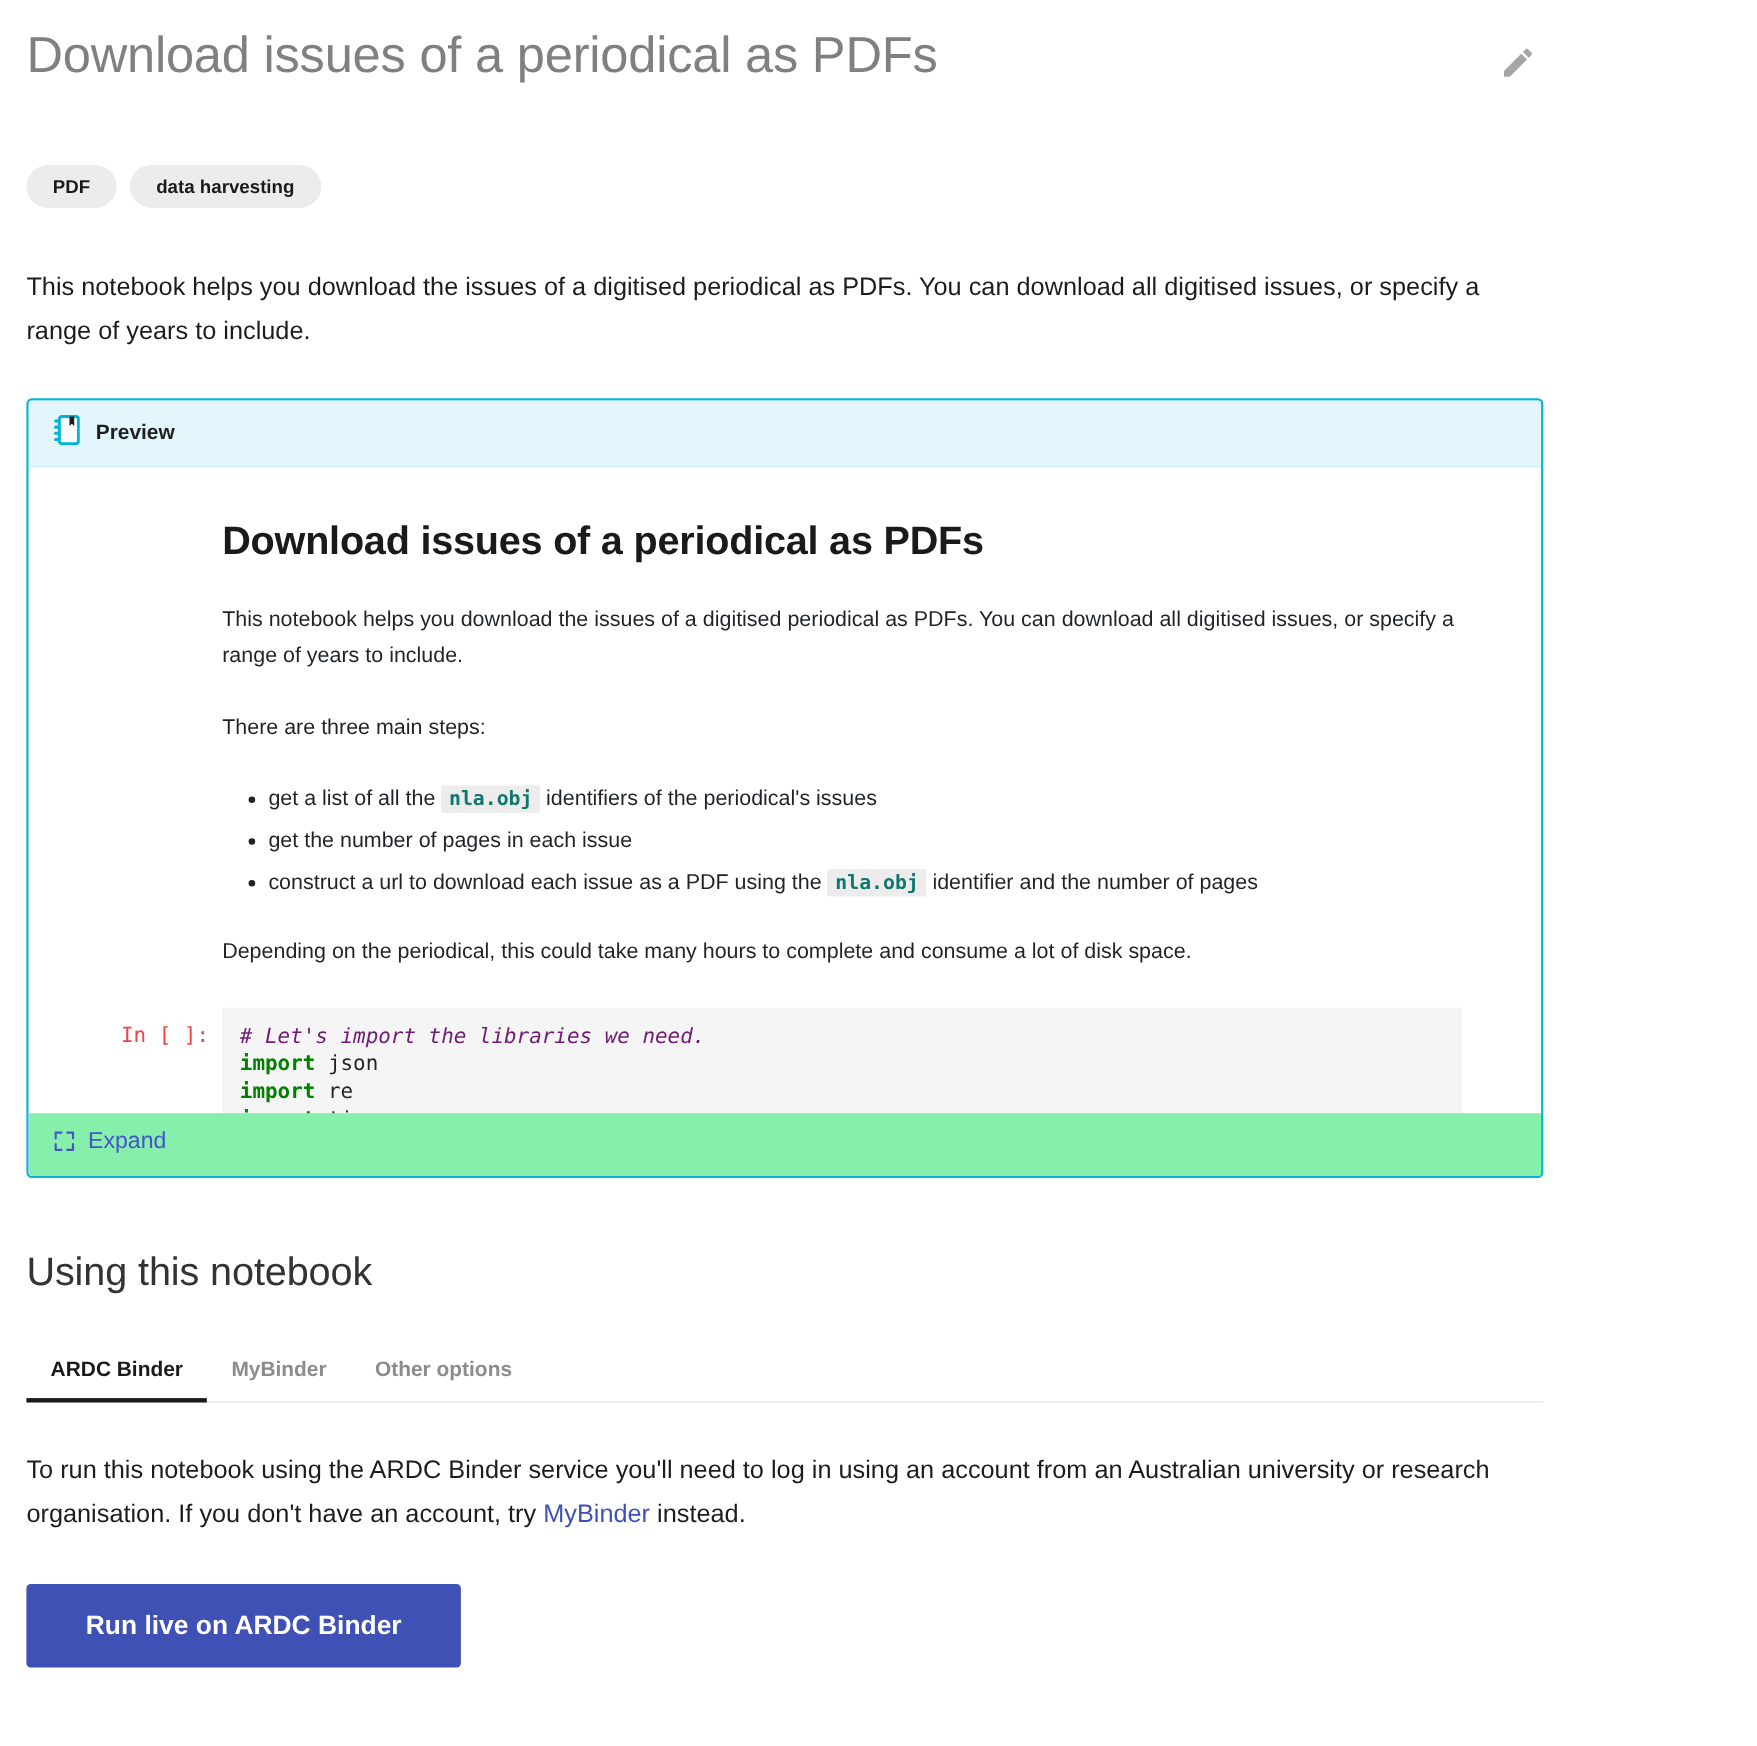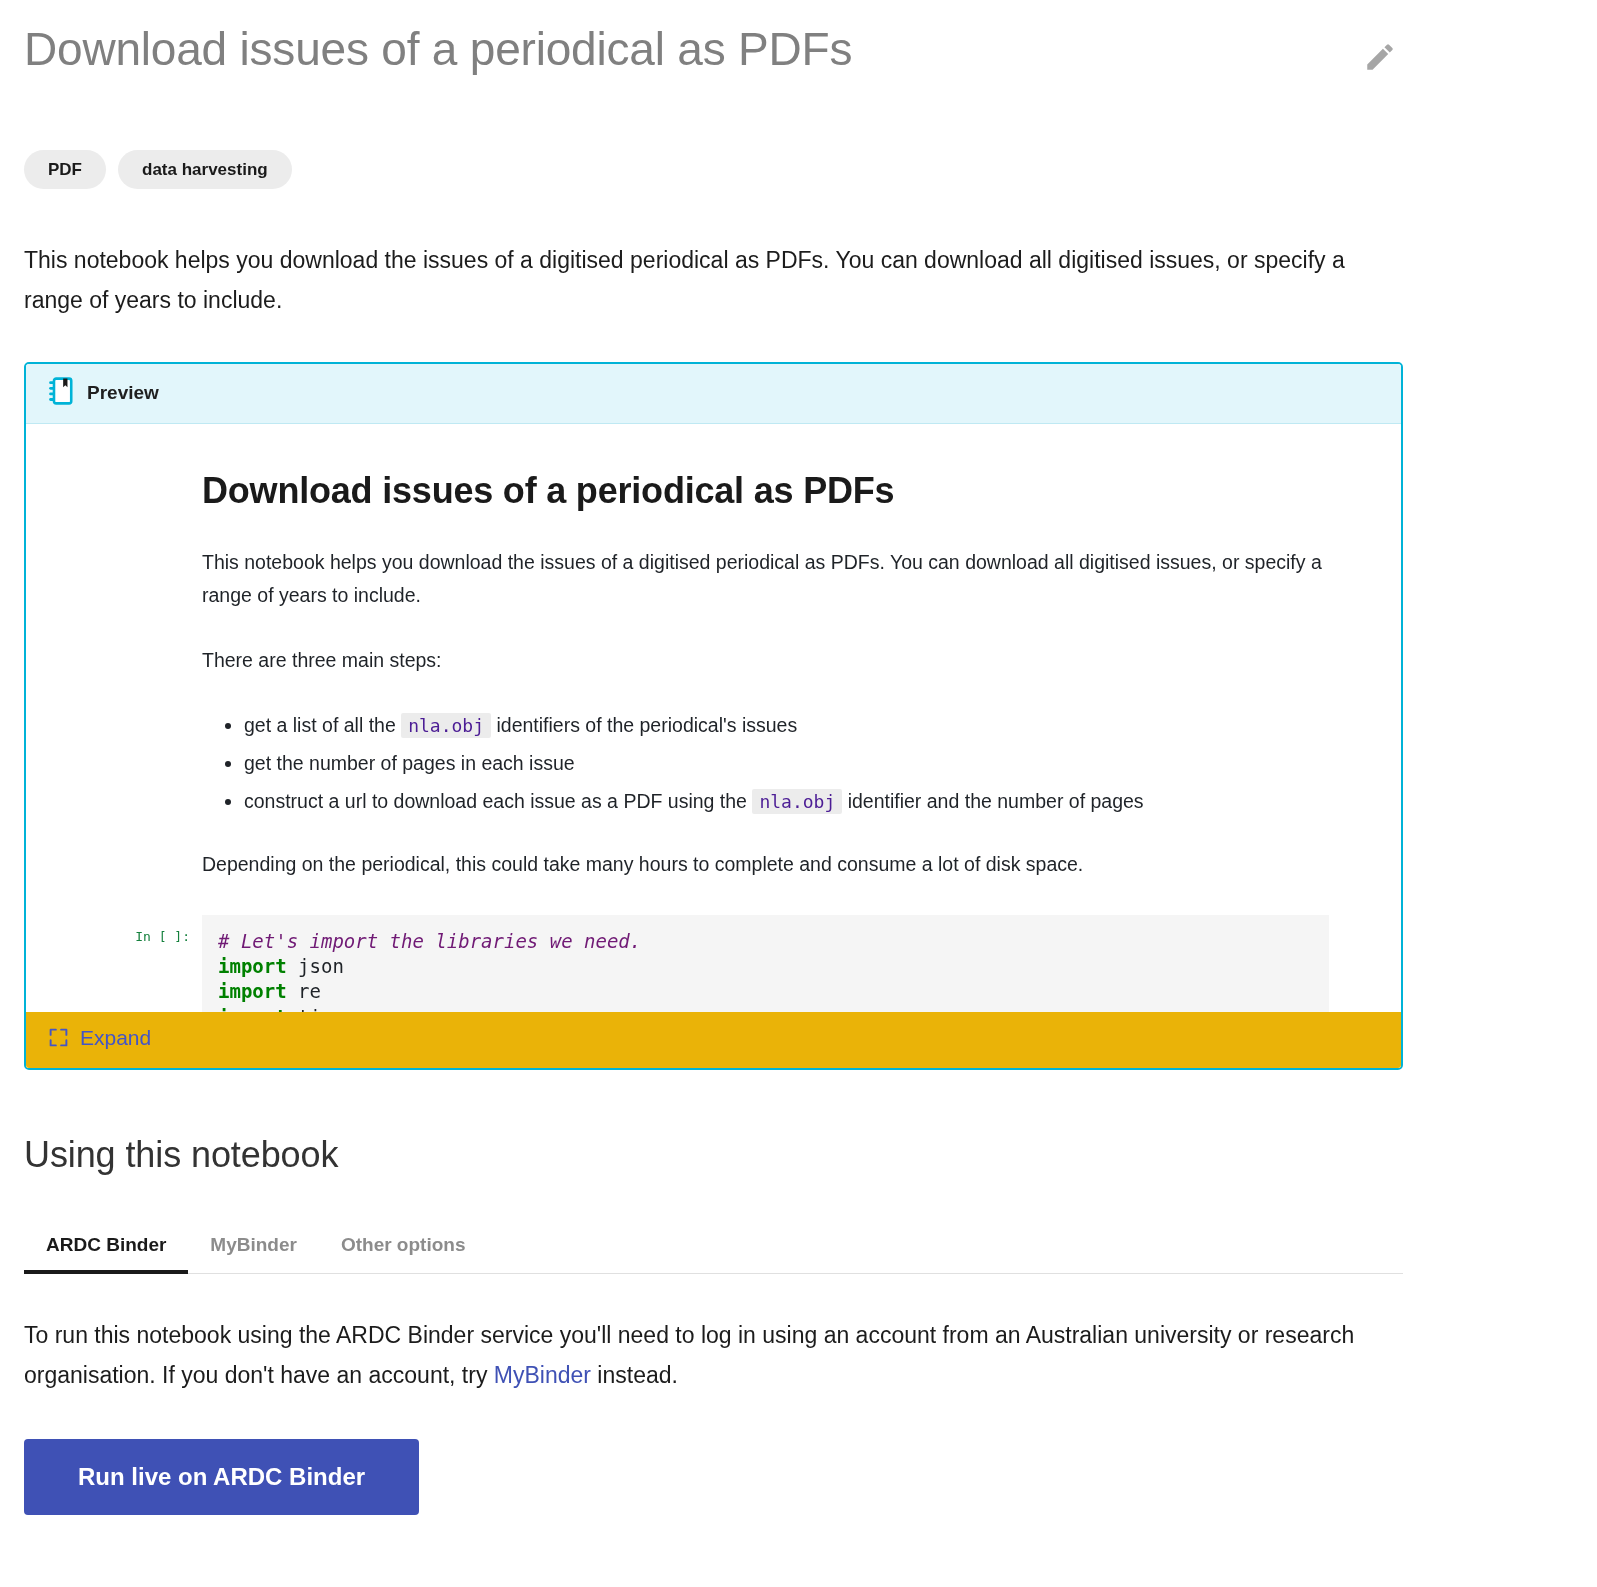--- a/index.html
+++ b/index.html
@@ -131,33 +131,34 @@
     line-height: 1.7;
     color: #1f2328;
     margin-bottom: 5px;
   }
   code.inline {
     font-family: "DejaVu Sans Mono", "Liberation Mono", monospace;
     background: #ececec;
     font-size: 18px;
     padding: 2px 7px;
     border-radius: 2px;
-    color: #4c1d95;
+    color: #0f766e;
+    font-weight: bold;
   }
   
   .nb-cell {
     display: flex;
     align-items: flex-start;
     margin-top: 34px;
     margin-left: -104px;
   }
   .nb-prompt {
     font-family: "DejaVu Sans Mono", "Liberation Mono", monospace;
-    font-size: 13px;
-    color: #15803d;
+    font-size: 19px;
+    color: #ef4444;
     width: 104px;
     text-align: right;
     padding-right: 12px;
     padding-top: 14px;
     white-space: pre;
     flex: 0 0 auto;
   }
   .nb-code {
     background: #f5f5f5;
     flex: 1 1 auto;
@@ -169,21 +170,21 @@
     color: #1f2328;
     min-height: 150px;
   }
   .tok-comment { color: #701a75; font-style: italic; }
   .tok-kw { color: #008000; font-weight: bold; }
   .tok-name { color: #1f2328; }
 
   .expand-bar {
     position: absolute;
     left: 0; right: 0; bottom: 0;
-    background: #eab308;
+    background: #86efac;
     padding: 14px 0 16px 22px;
     text-decoration: underline;
   }
   .expand-link {
     display: inline-flex;
     align-items: center;
     gap: 11px;
     color: #4355c7;
     font-size: 21px;
     text-decoration: none;

